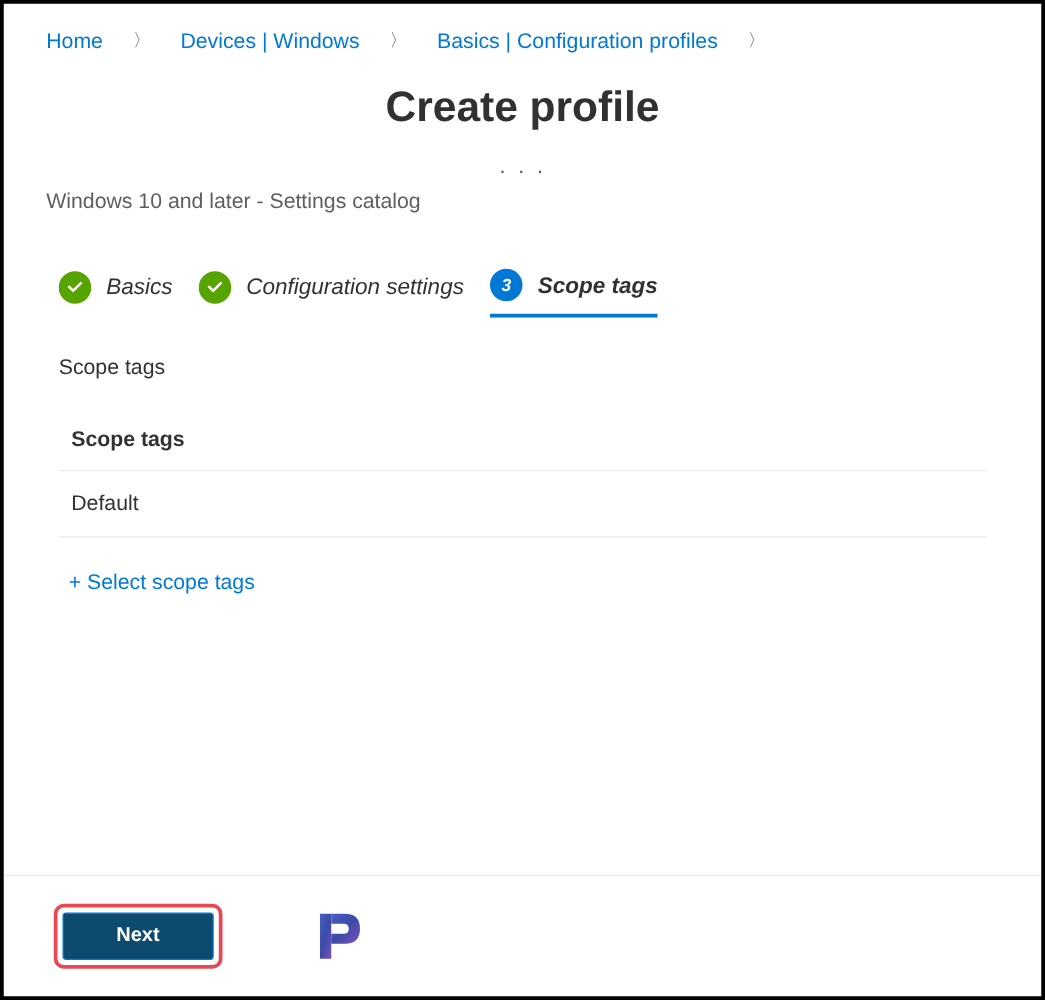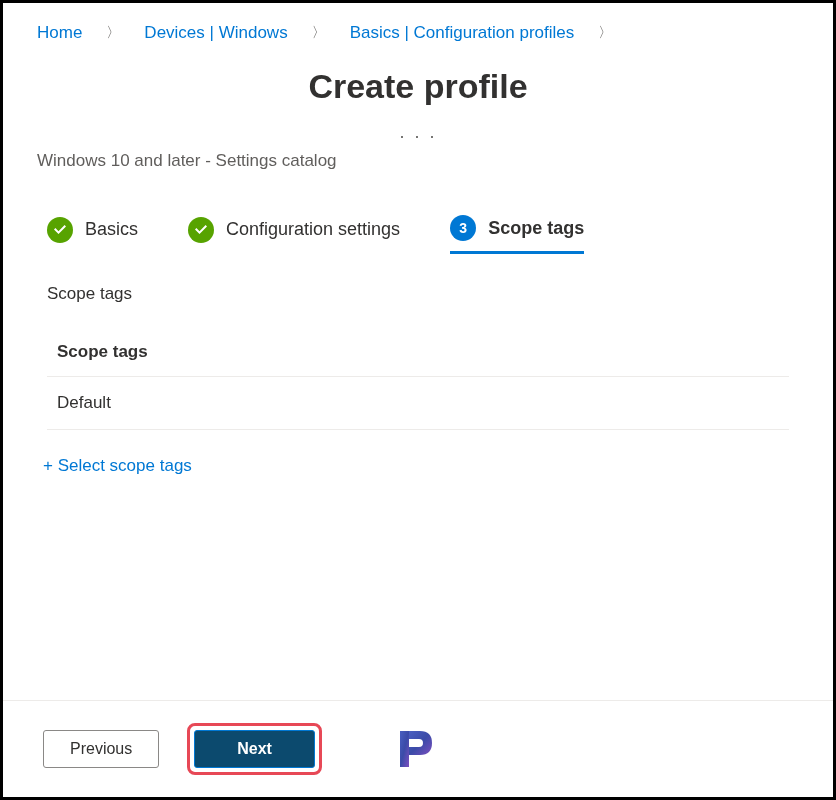--- a/index.html
+++ b/index.html
@@ -50,22 +50,23 @@
       cursor: pointer;
     }
     .subtitle {
       padding: 0 34px 30px 34px;
       font-size: 17px;
       color: #605e5c;
     }
     .steps {
       padding: 14px 44px 0 44px;
       display: flex;
-      gap: 50px;
-      align-items: center;
+      gap: 21px;
+      align-items: center;
+      font-style: italic;
     }
     .step {
       display: flex;
       align-items: center;
       gap: 12px;
       padding-bottom: 10px;
     }
     .step.active {
       border-bottom: 3px solid #0078d4;
     }
@@ -108,21 +109,21 @@
       padding: 18px 10px 14px 10px;
       border-bottom: 1px solid #edebe9;
     }
     .table-row {
       font-size: 17px;
       color: #323130;
       padding: 16px 10px 16px 10px;
       border-bottom: 1px solid #edebe9;
     }
     .select-link {
-      padding: 26px 40px;
+      padding: 26px 52px;
       color: #0078d4;
       font-size: 17px;
       cursor: pointer;
     }
     .footer {
       position: absolute;
       bottom: 0;
       left: 0;
       right: 0;
       border-top: 1px solid #edebe9;
@@ -217,21 +218,20 @@
 <div class="section-label">Scope tags</div>
 
 <div class="table-section">
   <div class="table-header">Scope tags</div>
   <div class="table-row">Default</div>
 </div>
 
 <div class="select-link">+ Select scope tags</div>
 
 <div class="footer">
-  <button class="btn btn-secondary">Previous</button>
   <span class="highlight-box">
     <button class="btn btn-primary">Next</button>
   </span>
   <span class="logo">
     <svg class="logo-svg" viewBox="0 0 40 40">
       <defs>
         <linearGradient id="g1" x1="0%" y1="0%" x2="100%" y2="100%">
           <stop offset="0%" stop-color="#4a5fc1"></stop>
           <stop offset="50%" stop-color="#3b4ba8"></stop>
           <stop offset="100%" stop-color="#7b4fbf"></stop>

